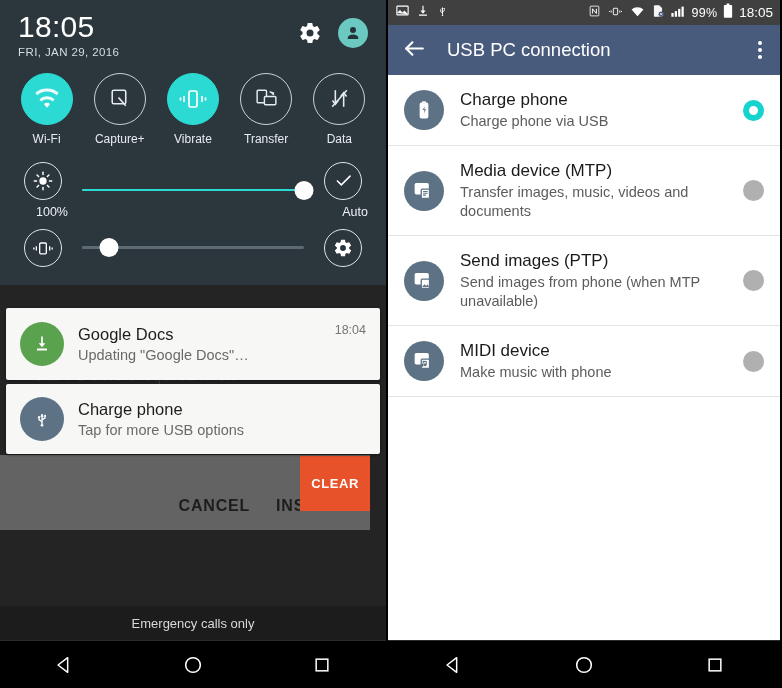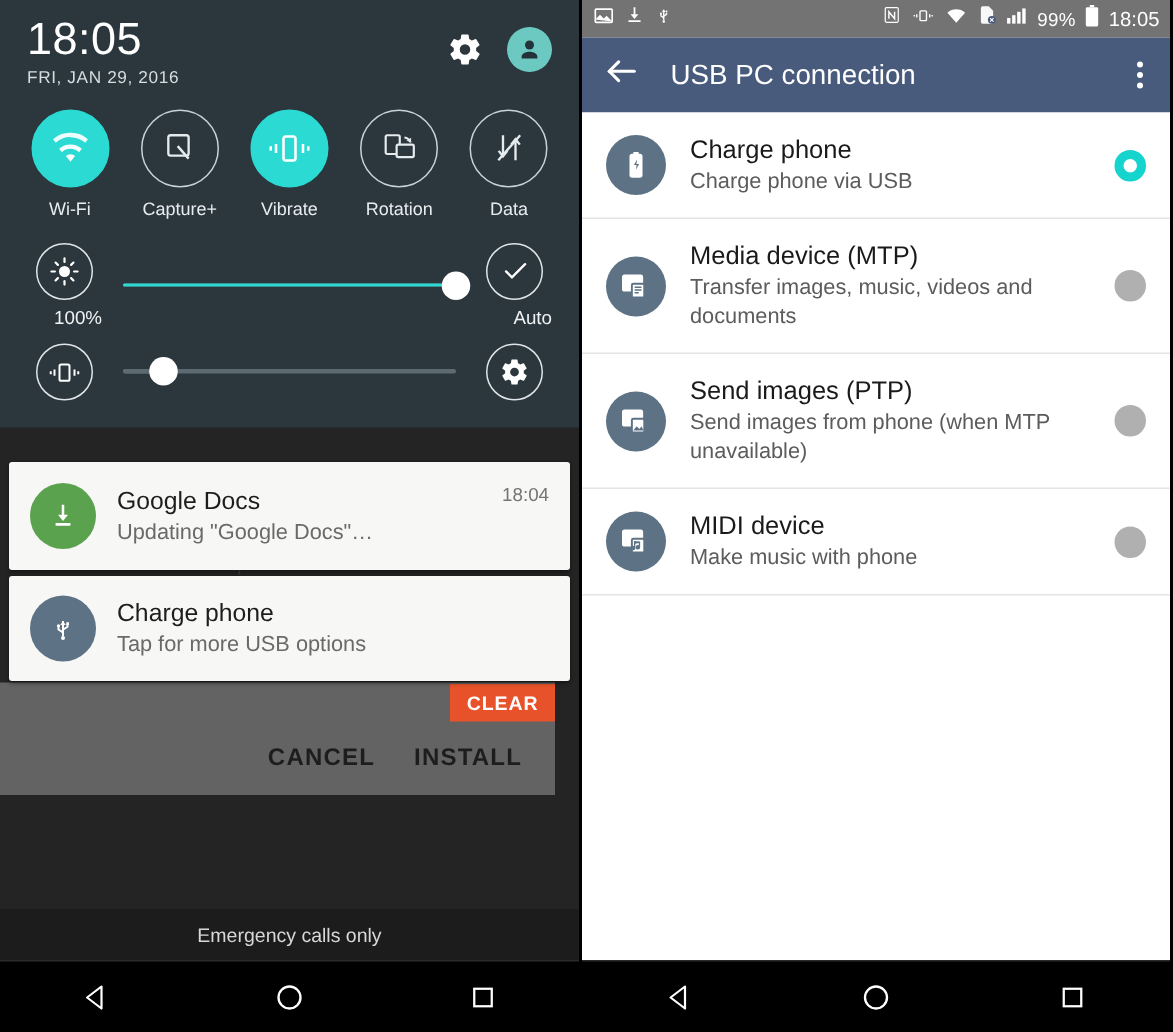--- a/index.html
+++ b/index.html
@@ -105,21 +105,21 @@
   }
 
   .dialog-strip {
     position: absolute; left: 0; right: 16px;
     background: #636363;
   }
   .clear-btn {
     position: absolute; right: 0; top: 0;
     background: #e8522a; color: #fff;
     font-size: 13px; font-weight: 700; letter-spacing: 0.6px;
-    padding: 5px 11px;
+    padding: 20px 11px;
   }
   .dialog-actions {
     display: flex; justify-content: flex-end; gap: 26px;
     padding: 42px 22px 16px 22px;
   }
   .dialog-btn {
     color: #1d1d1d; font-size: 16px; font-weight: 700; letter-spacing: 0.8px;
   }
 
   .emergency-bar {
@@ -128,21 +128,21 @@
     display: flex; align-items: center; justify-content: center;
   }
   .emergency-text { color: #d8d8d8; font-size: 13px; }
 
   
   .phone-right {
     width: 392px; height: 688px;
     background: #ffffff; position: relative; overflow: hidden;
   }
   .statusbar {
-    height: 25px; background: #737373;
+    height: 25px; background: #404040;
     display: flex; align-items: center; justify-content: space-between;
     padding: 0 7px;
   }
   .sb-left, .sb-right { display: flex; align-items: center; gap: 6px; }
   .sb-text { color: #fff; font-size: 12.5px; letter-spacing: 0.2px; }
   .sb-clock { color: #fff; font-size: 13.5px; }
 
   .toolbar {
     height: 50px; background: #485b7c;
     display: flex; align-items: center; padding: 0 14px;
@@ -253,21 +253,21 @@
 
         <div class="toggle">
           <div class="toggle-circle">
             <svg width="25" height="25" viewBox="0 0 24 24" fill="none" stroke="#e6ebee" stroke-width="1.4">
               <rect x="3" y="4" width="9" height="12" rx="1"></rect>
               <rect x="10" y="10" width="11" height="8" rx="1" fill="#2b363d"></rect>
               <path d="M15 5.5a5 5 0 0 1 4 3" stroke-width="1.3"></path>
               <path d="M19.4 5.6l-.4 3 -2.7-1.2z" fill="#e6ebee" stroke="none"></path>
             </svg>
           </div>
-          <div class="toggle-label">Rotation</div>
+          <div class="toggle-label">Transfer</div>
         </div>
 
         <div class="toggle">
           <div class="toggle-circle">
             <svg width="25" height="25" viewBox="0 0 24 24" fill="none" stroke="#e6ebee" stroke-width="1.5">
               <path d="M8 4v13"></path>
                 <path d="M5.2 14L8 17.5 10.8 14"></path>
               <path d="M16 20V7"></path>
                 <path d="M13.2 10L16 6.5 18.8 10"></path>
               <line x1="5" y1="20" x2="19" y2="4" stroke-width="1.5"></line>

